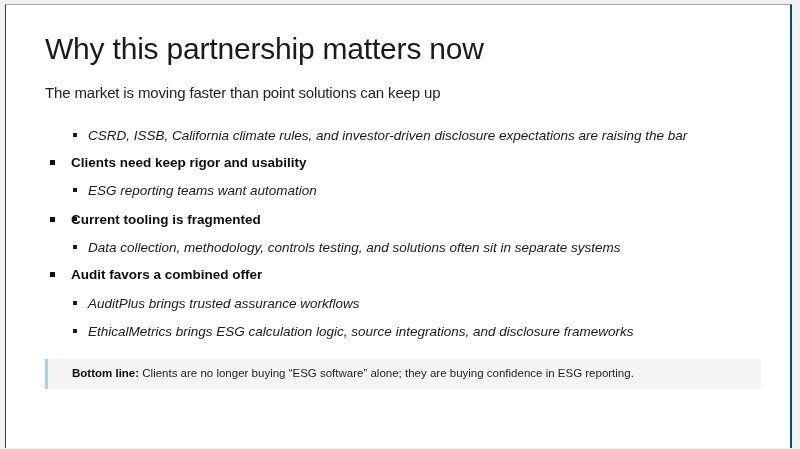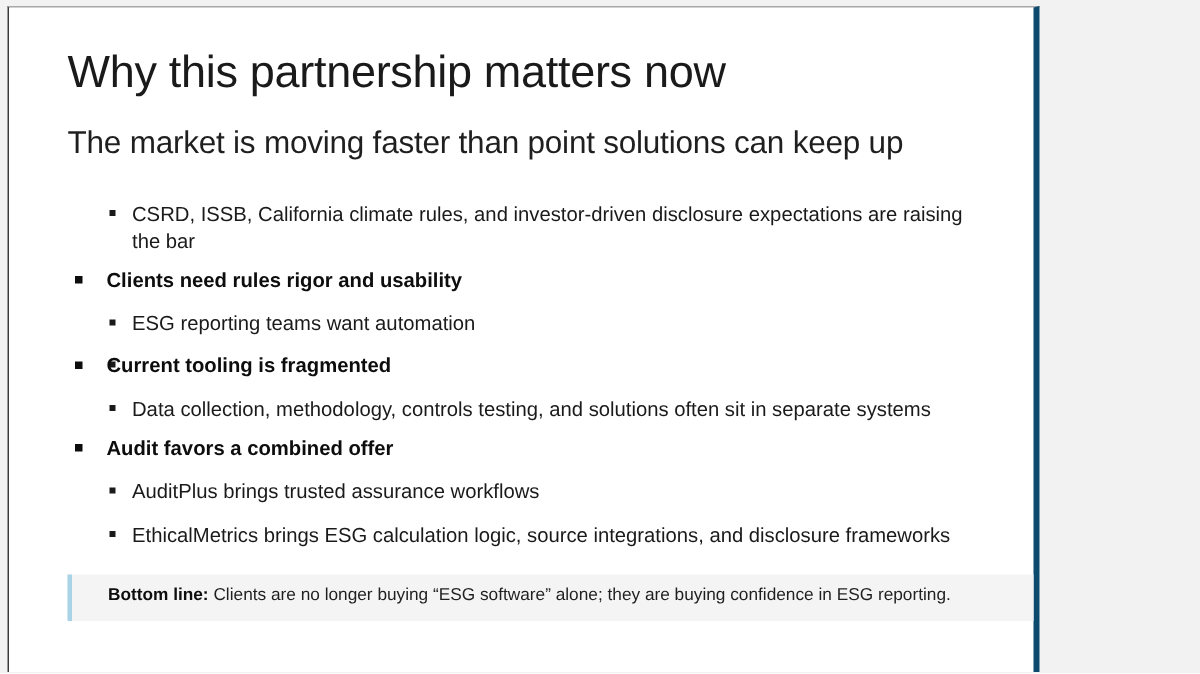--- a/index.html
+++ b/index.html
@@ -18,25 +18,25 @@
     height: 449px;
     background: #f2f2f2;
     overflow: hidden;
   }
 
   
   .slide {
     position: absolute;
     left: 5px;
     top: 4px;
-    width: 688px;
+    width: 787px;
     height: 444px;
     background: #ffffff;
     border-left: 1px solid #3a3a3a;
-    border-right: 4px solid #0c4a6e;
+    border-right: 2px solid #0c4a6e;
     border-top: 1px solid #a8a8a8;
     box-sizing: border-box;
     overflow: hidden;
   }
 
   .slide-body {
     position: absolute;
     left: 0;
     top: 0;
     right: 0;
@@ -49,21 +49,21 @@
     font-size: 30px;
     font-weight: 400;
     line-height: 1.1;
     color: #1a1a1a;
     letter-spacing: -0.2px;
     margin: 0;
     padding-top: 27px;
   }
 
   .slide-subtitle {
-    font-size: 21px;
+    font-size: 15px;
     font-weight: 400;
     line-height: 1.15;
     color: #1f1f1f;
     letter-spacing: -0.15px;
     margin: 0;
     padding-top: 19px;
   }
 
   .bullet-list {
     list-style: none;
@@ -96,20 +96,21 @@
     top: 6px;
     width: 5px;
     height: 5px;
     background: #0d0d0d;
   }
 
   .sublist {
     list-style: none;
     margin: 0;
     padding: 0;
+    font-style: italic;
   }
 
   .bullet-l2 {
     position: relative;
     padding-left: 43px;
     margin-top: 11px;
     font-size: 13.5px;
     font-weight: 400;
     color: #1a1a1a;
     line-height: 1.3;
@@ -172,21 +173,21 @@
             <li class="bullet-l2">
               <span class="marker"></span>
               <span>CSRD, ISSB, California climate rules, and investor-driven disclosure expectations are raising the bar</span>
             </li>
           </ul>
         </li>
 
         <li class="bullet-group">
           <div class="bullet-l1">
             <span class="marker"></span>
-            <span>Clients need rules rigor and usability</span>
+            <span>Clients need keep rigor and usability</span>
           </div>
           <ul class="sublist">
             <li class="bullet-l2">
               <span class="marker"></span>
               <span>ESG reporting teams want automation</span>
             </li>
             <li class="bullet-l2">
               <span class="marker"></span>
             </li>
           </ul>

